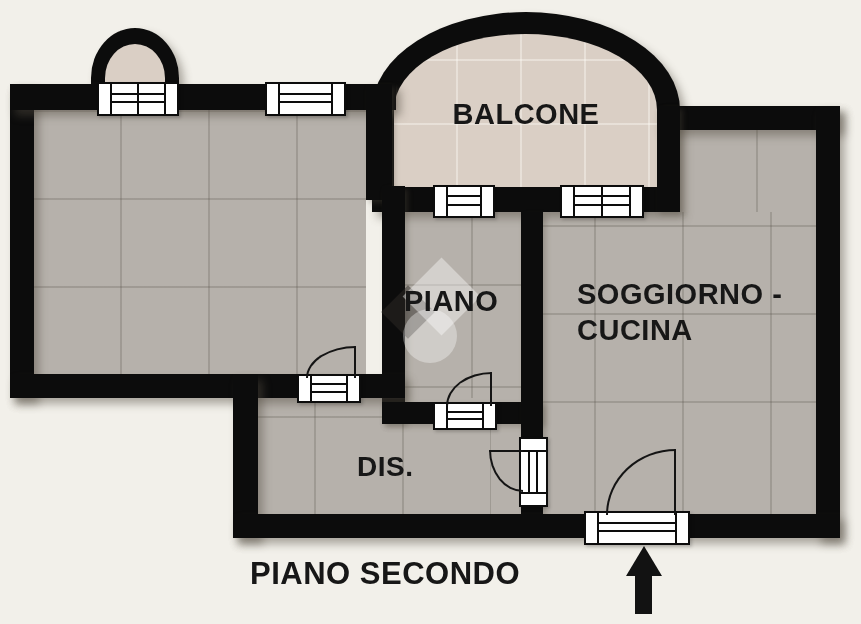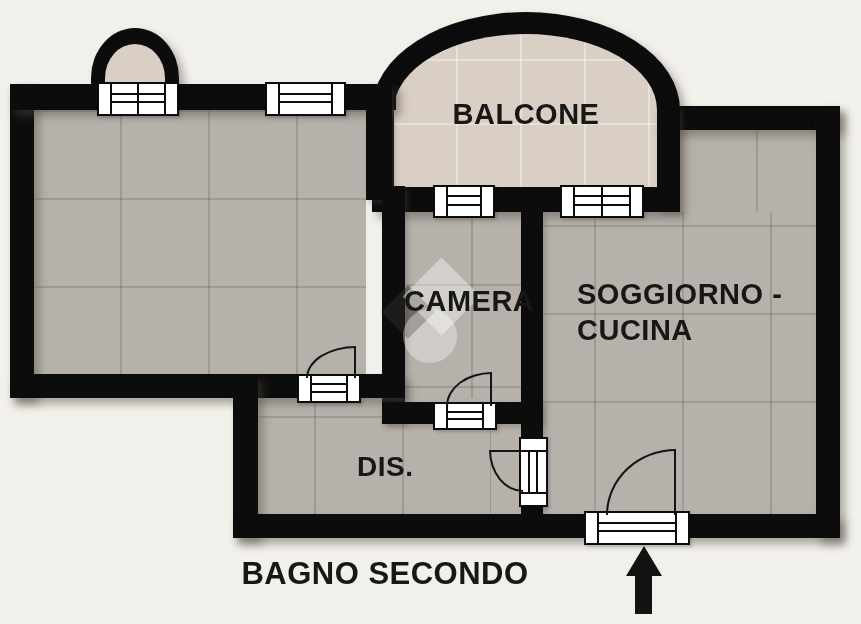--- a/index.html
+++ b/index.html
@@ -146,22 +146,22 @@
   <div class="arc tl" style="left:306px;top:346px;width:46px;height:30px;"></div>
   <div class="arc tl" style="left:446px;top:372px;width:42px;height:32px;"></div>
   <div class="arc bl" style="left:489px;top:450px;width:32px;height:38px;"></div>
   <div class="arc tl" style="left:606px;top:449px;width:66px;height:64px;"></div>
 
   <div class="wm wm-dark"></div>
   <div class="wm wm-light"></div>
   <div class="wm wm-circle"></div>
 
   <div class="lbl center" style="left:416px;top:98px;width:220px;">BALCONE</div>
-  <div class="lbl" style="left:404px;top:285px;">CAMERA</div>
+  <div class="lbl" style="left:404px;top:285px;">PIANO</div>
   <div class="lbl" style="left:577px;top:314px;">CUCINA</div>
   <div class="lbl" style="left:577px;top:278px;">SOGGIORNO -</div>
   <div class="lbl" style="left:357px;top:451px;font-size:28px;text-align:center;">DIS.</div>
 
-  <div class="lbl title center" style="left:230px;top:556px;width:310px;">BAGNO SECONDO</div>
+  <div class="lbl title center" style="left:230px;top:556px;width:310px;">PIANO SECONDO</div>
   <div class="arrow-head"></div>
   <div class="arrow-shaft"></div>
 
 </div>
 
 </body></html>

